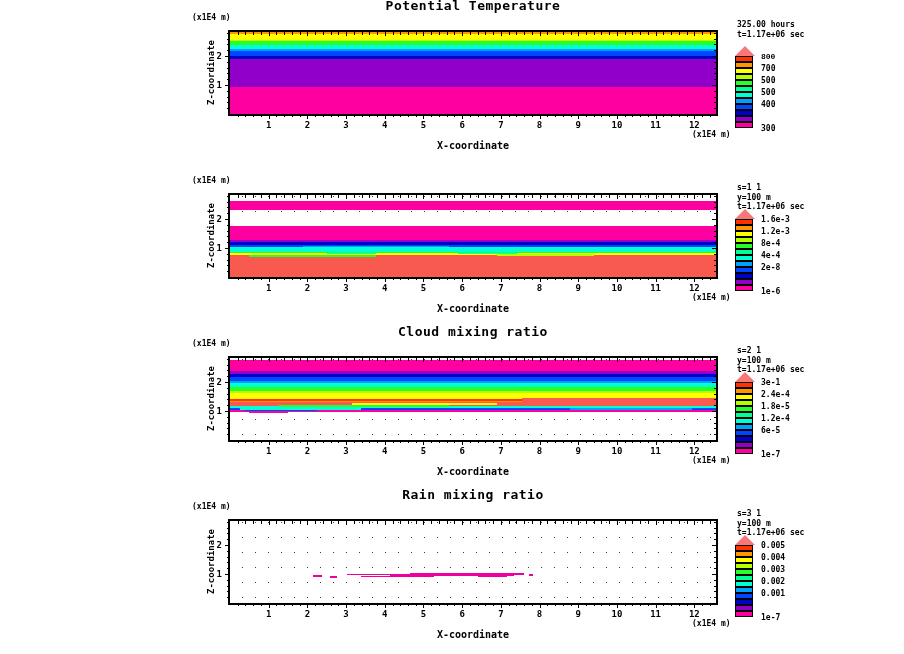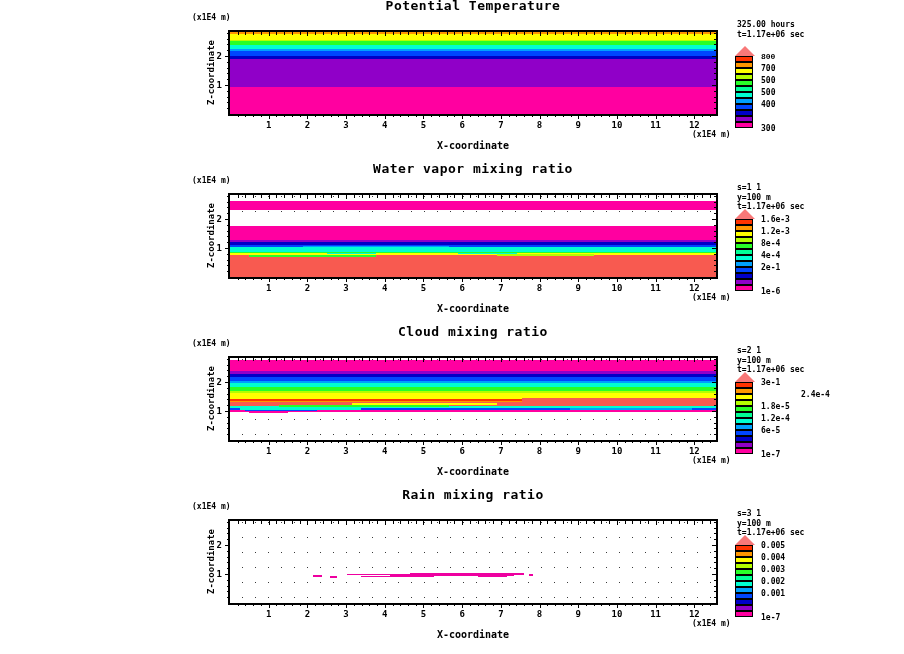--- a/index.html
+++ b/index.html
@@ -243,21 +243,20 @@
     <div class="xticklabel" style="left: 528.554px;">8</div>
     <div class="xticklabel" style="left: 567.248px;">9</div>
     <div class="xticklabel" style="left: 605.943px;">10</div>
     <div class="xticklabel" style="left: 644.637px;">11</div>
     <div class="xticklabel" style="left: 683.331px;">12</div>
     <div class="yticklabel" style="top: 80.0247px;">1</div>
     <div class="yticklabel" style="top: 51.0495px;">2</div>
   </section>
 
 <section class="panel" id="panel1" style="top:163px">
-  <h2 class="title">Water vapor mixing ratio</h2>
   <div class="yunit">(x1E4 m)</div>
   <div class="zlabel">Z-coordinate</div>
   <div class="plot">
       <div class="bands">
         <div class="band" style="height: 7%;"></div>
         <div class="band" style="height: 11%; background: rgb(255, 0, 160);"></div>
         <div class="band" style="height: 20%;"></div>
         <div class="band" style="height: 17%; background: rgb(255, 0, 160);"></div>
         <div class="band" style="height: 2%; background: rgb(144, 0, 200);"></div>
         <div class="band" style="height: 4%; background: rgb(0, 0, 200);"></div>
@@ -441,21 +440,21 @@
         <div class="cbox" style="background: rgb(0, 160, 255);"></div>
         <div class="cbox" style="background: rgb(0, 70, 255);"></div>
         <div class="cbox" style="background: rgb(0, 0, 200);"></div>
         <div class="cbox" style="background: rgb(144, 0, 200);"></div>
         <div class="cbox" style="background: rgb(255, 0, 160);"></div>
       </div>
       <div class="cblabel" style="top: 52px;">1.6e-3</div>
       <div class="cblabel" style="top: 64px;">1.2e-3</div>
       <div class="cblabel" style="top: 76px;">8e-4</div>
       <div class="cblabel" style="top: 88px;">4e-4</div>
-      <div class="cblabel" style="top: 100px;">2e-1</div>
+      <div class="cblabel" style="top: 100px;">2e-8</div>
       <div class="cblabel" style="top: 124px;">1e-6</div>
     </div>
 <div class="xticklabel" style="left: 257.694px;">1</div>
     <div class="xticklabel" style="left: 296.389px;">2</div>
     <div class="xticklabel" style="left: 335.083px;">3</div>
     <div class="xticklabel" style="left: 373.777px;">4</div>
     <div class="xticklabel" style="left: 412.471px;">5</div>
     <div class="xticklabel" style="left: 451.166px;">6</div>
     <div class="xticklabel" style="left: 489.86px;">7</div>
     <div class="xticklabel" style="left: 528.554px;">8</div>
@@ -665,21 +664,21 @@
         <div class="cbox" style="background: rgb(40, 255, 40);"></div>
         <div class="cbox" style="background: rgb(0, 255, 150);"></div>
         <div class="cbox" style="background: rgb(0, 255, 210);"></div>
         <div class="cbox" style="background: rgb(0, 160, 255);"></div>
         <div class="cbox" style="background: rgb(0, 70, 255);"></div>
         <div class="cbox" style="background: rgb(0, 0, 200);"></div>
         <div class="cbox" style="background: rgb(144, 0, 200);"></div>
         <div class="cbox" style="background: rgb(255, 0, 160);"></div>
       </div>
       <div class="cblabel" style="top: 52px;">3e-1</div>
-      <div class="cblabel" style="top: 64px; margin-left: 40px;">2.4e-4</div>
+      <div class="cblabel" style="top: 64px;">2.4e-4</div>
       <div class="cblabel" style="top: 76px;">1.8e-5</div>
       <div class="cblabel" style="top: 88px;">1.2e-4</div>
       <div class="cblabel" style="top: 100px;">6e-5</div>
       <div class="cblabel" style="top: 124px;">1e-7</div>
     </div>
 <div class="xticklabel" style="left: 257.694px;">1</div>
     <div class="xticklabel" style="left: 296.389px;">2</div>
     <div class="xticklabel" style="left: 335.083px;">3</div>
     <div class="xticklabel" style="left: 373.777px;">4</div>
     <div class="xticklabel" style="left: 412.471px;">5</div>

